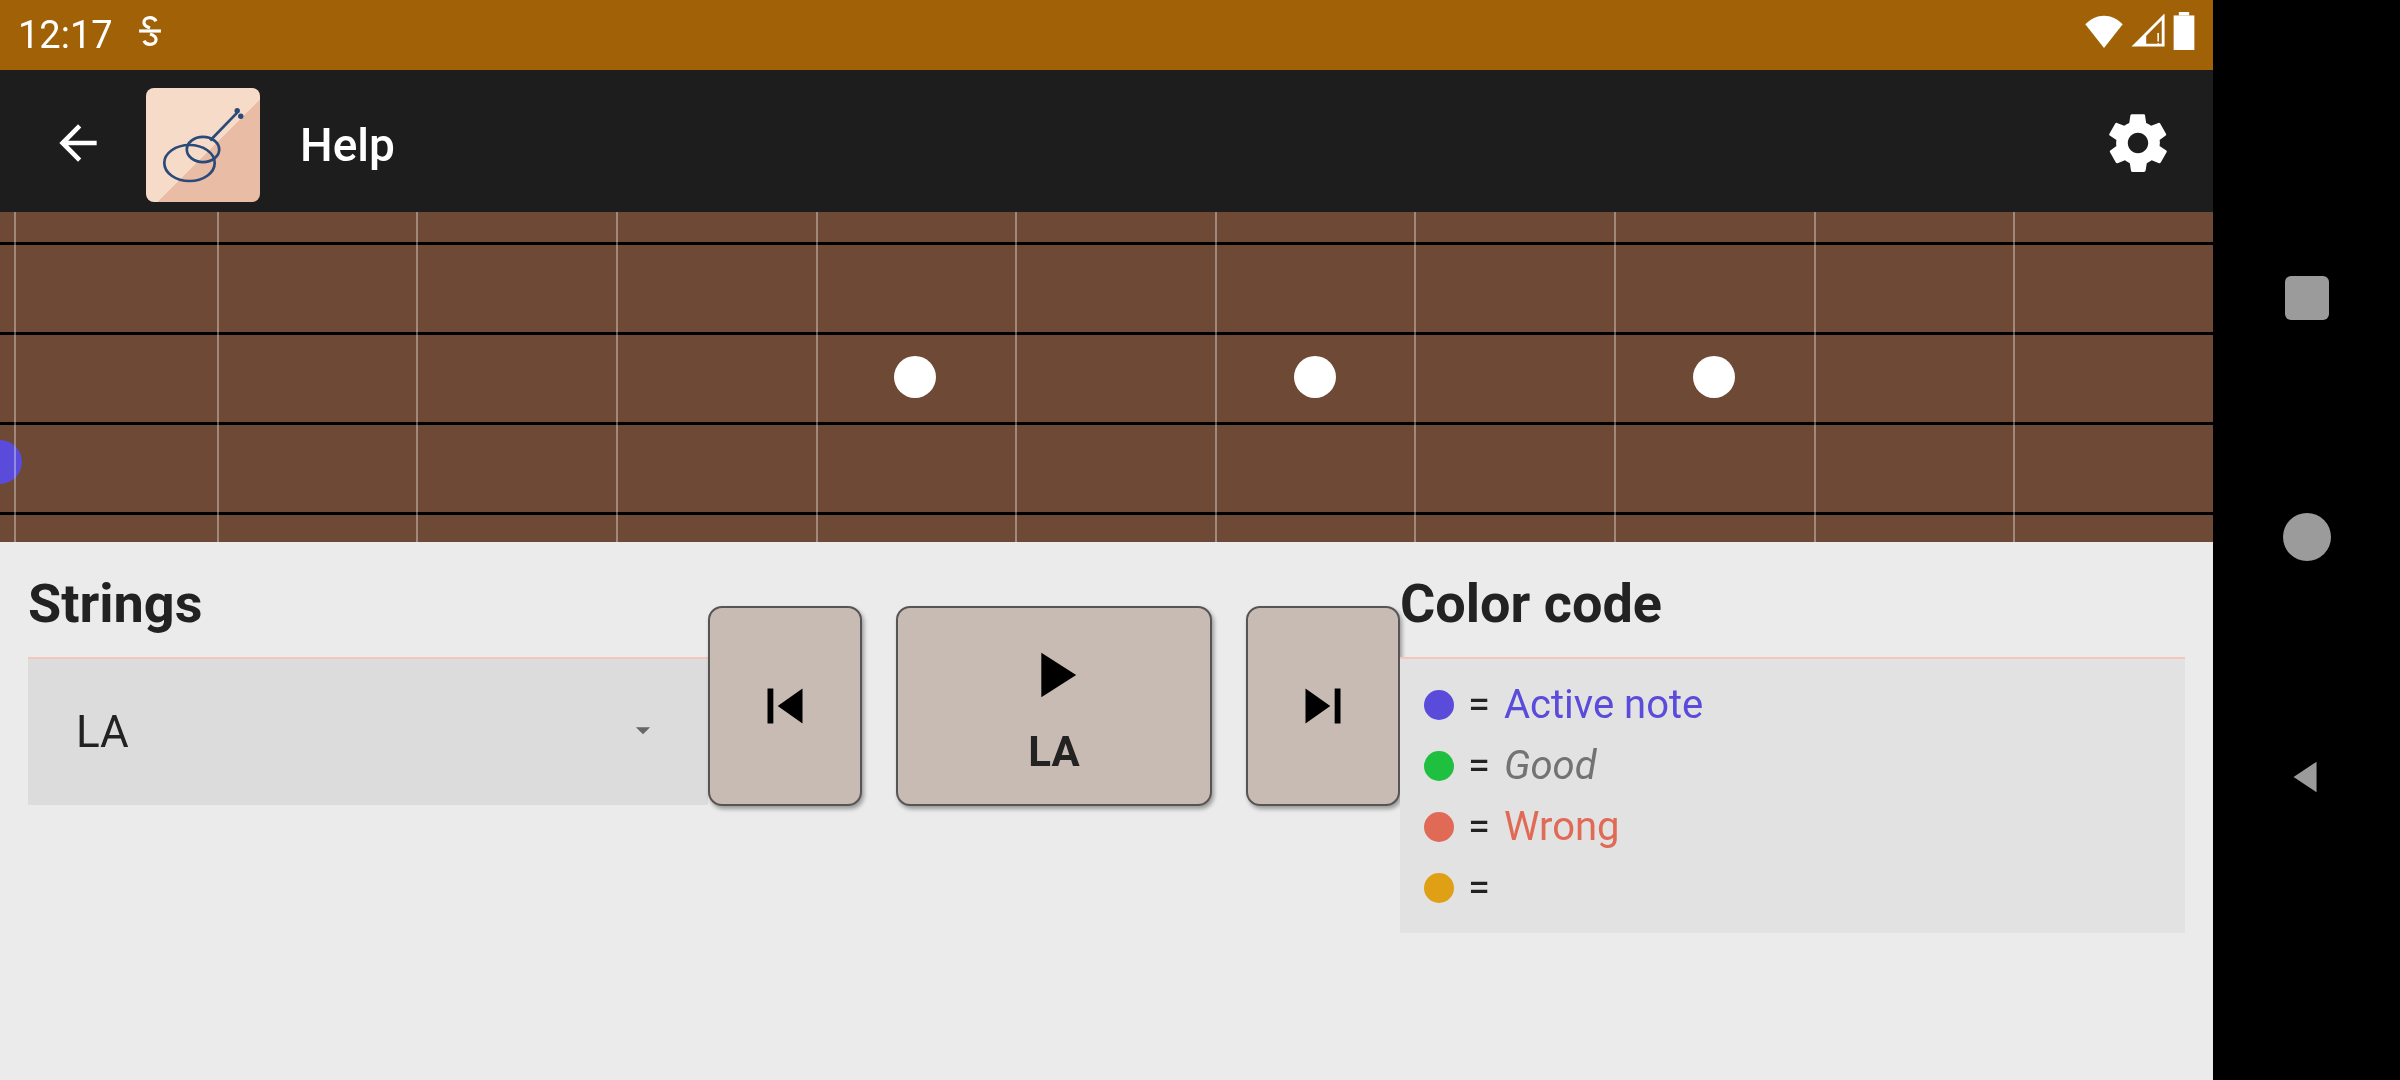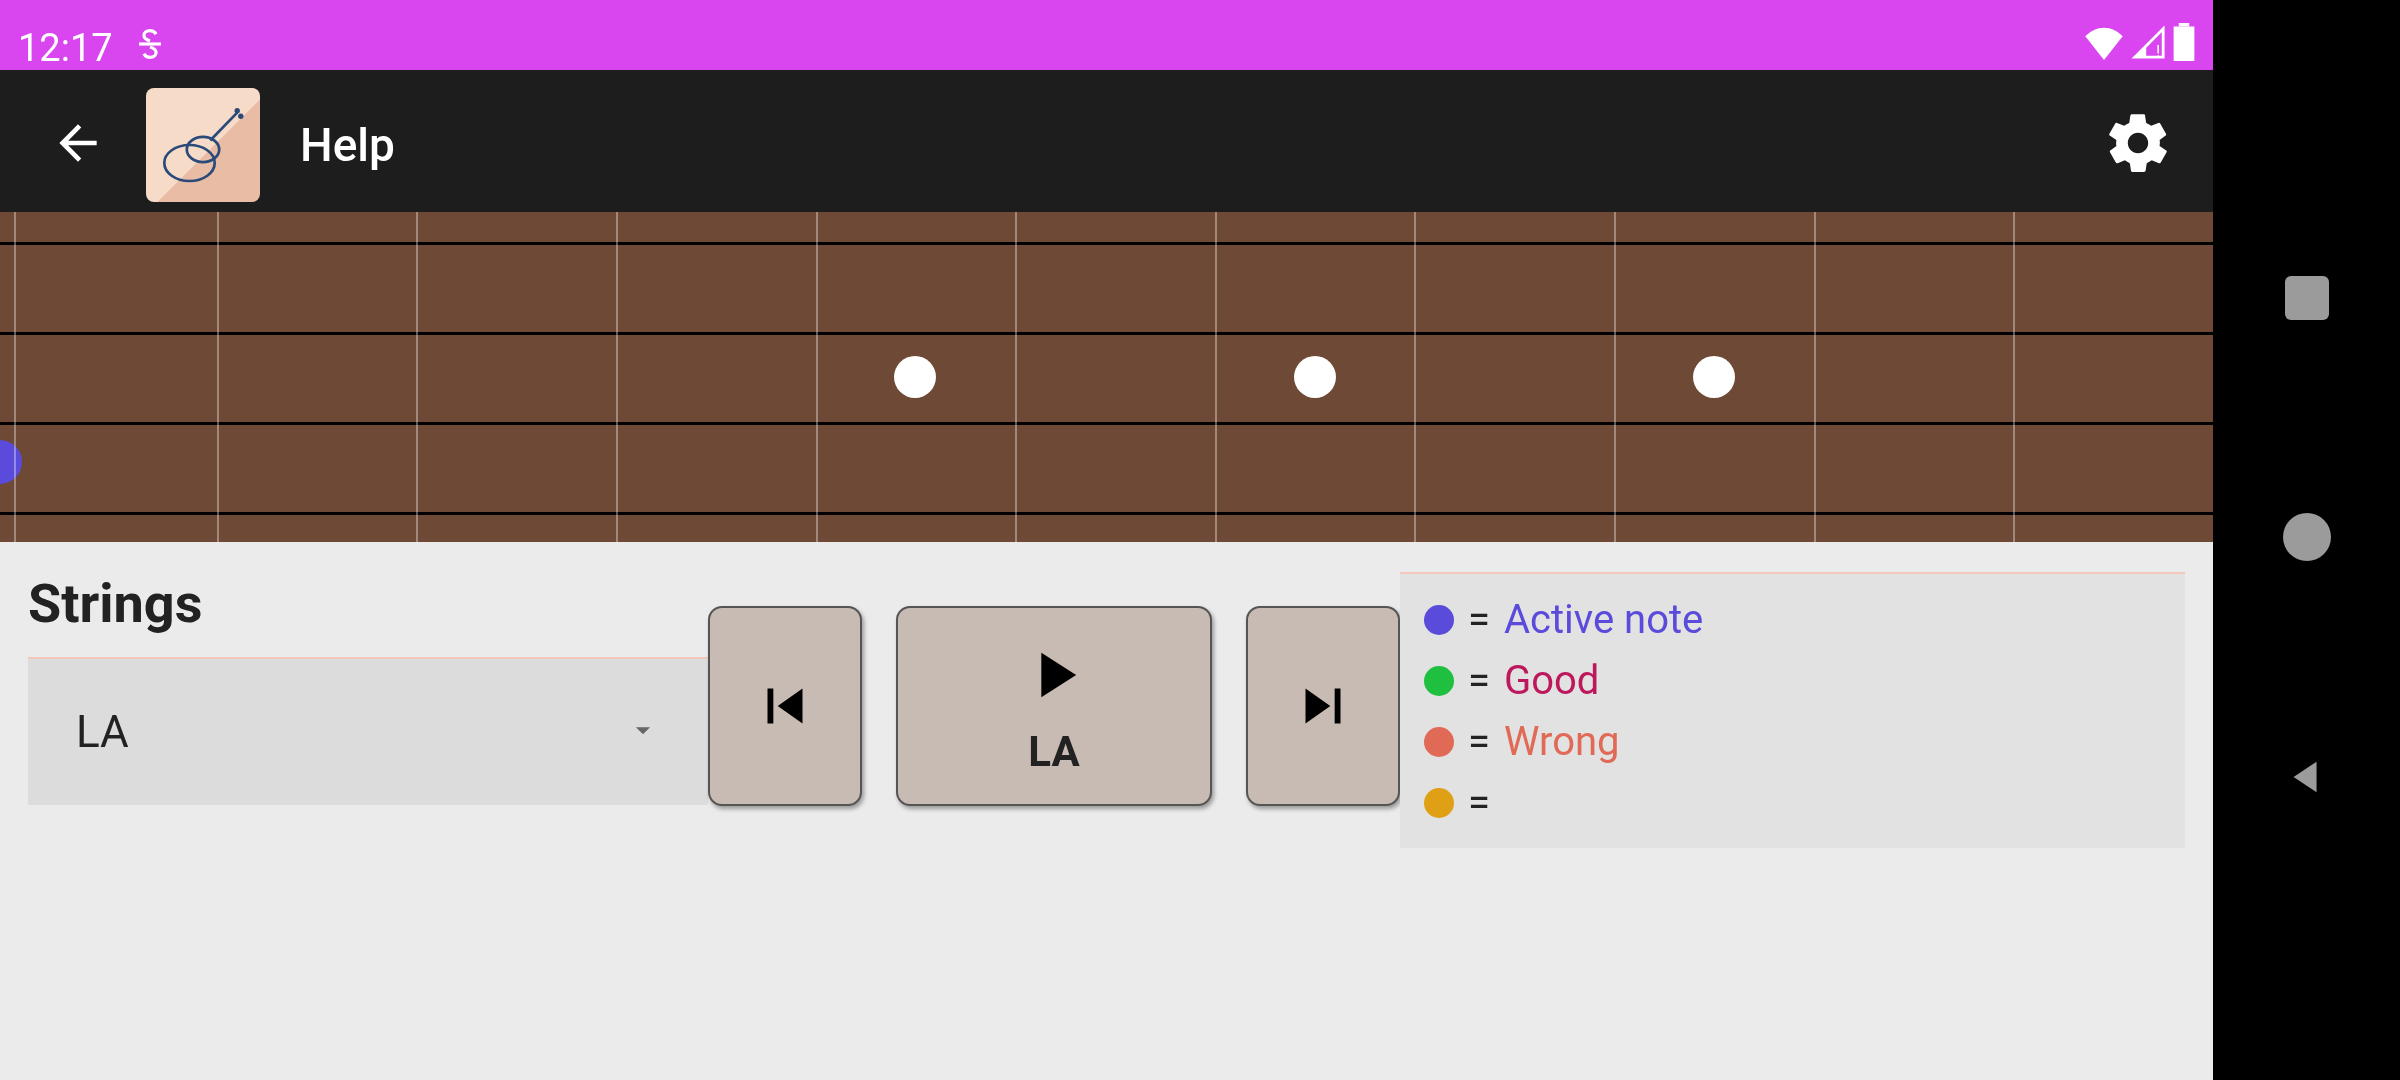--- a/index.html
+++ b/index.html
@@ -1,21 +1,21 @@
 <!DOCTYPE html>
 <html><head>
 <meta charset="utf-8">
 <style>
   * { box-sizing: border-box; margin: 0; padding: 0; }
   html, body { width: 2400px; height: 1080px; font-family: Roboto, Arial, sans-serif; background: #000; overflow: hidden; }
   
   .screen { position: absolute; left: 0; top: 0; width: 2213px; height: 1080px; background: #ebebeb; }
   
   
-  .status-bar { height: 70px; background: #d946ef; display: flex; align-items: flex-end; padding: 0 18px; color: #fff; font-size: 38px; }
+  .status-bar { height: 70px; background: #a16207; display: flex; align-items: center; padding: 0 18px; color: #fff; font-size: 38px; }
   .status-left { display: flex; align-items: center; gap: 22px; }
   .status-right { margin-left: auto; display: flex; align-items: center; gap: 6px; }
   
   
   .app-bar { height: 142px; background: #1d1d1d; display: flex; align-items: center; padding: 8px 40px 0 50px; gap: 40px; }
   .back-btn { color: #fff; cursor: pointer; }
   .app-icon { width: 114px; height: 114px; background: linear-gradient(135deg, #f7dbc9 0%, #f7dbc9 55%, #e8bca5 55%, #e8bca5 100%); border-radius: 8px; display:flex; align-items:center; justify-content:center; }
   .app-title { color: #fff; font-size: 46px; font-weight: 500; }
   .settings-btn { margin-left: auto; color: #fff; cursor: pointer; }
   
@@ -166,31 +166,32 @@
         <span class="btn-label">LA</span>
       </div>
       <div class="ctrl-btn btn-small">
         <svg width="70" height="70" viewBox="0 0 24 24">
             <path d="M16 6h2v12h-2V6zm-1.5 6L6 6v12l8.5-6z"></path>
           </svg>
       </div>
     </div>
 
     <div class="color-col">
+      <div class="section-title">Color code</div>
       <div class="color-hr"></div>
       <div class="color-list">
           <div class="color-row">
             <span class="dot" style="background: rgb(90, 75, 219);"></span>
             <span class="eq"> = </span>
             <span style="color: rgb(90, 75, 219); text-align: right;">Active note</span>
           </div>
           <div class="color-row">
             <span class="dot" style="background: rgb(31, 191, 63);"></span>
             <span class="eq"> = </span>
-            <span style="color: #be185d;">Good</span>
+            <span style="color: #737373; font-style: italic;">Good</span>
           </div>
           <div class="color-row">
             <span class="dot" style="background: rgb(224, 106, 86);"></span>
             <span class="eq"> = </span>
             <span style="color: rgb(224, 106, 86);">Wrong</span>
           </div>
           <div class="color-row">
             <span class="dot" style="background: rgb(224, 160, 22);"></span>
             <span class="eq"> = </span>
           </div>

